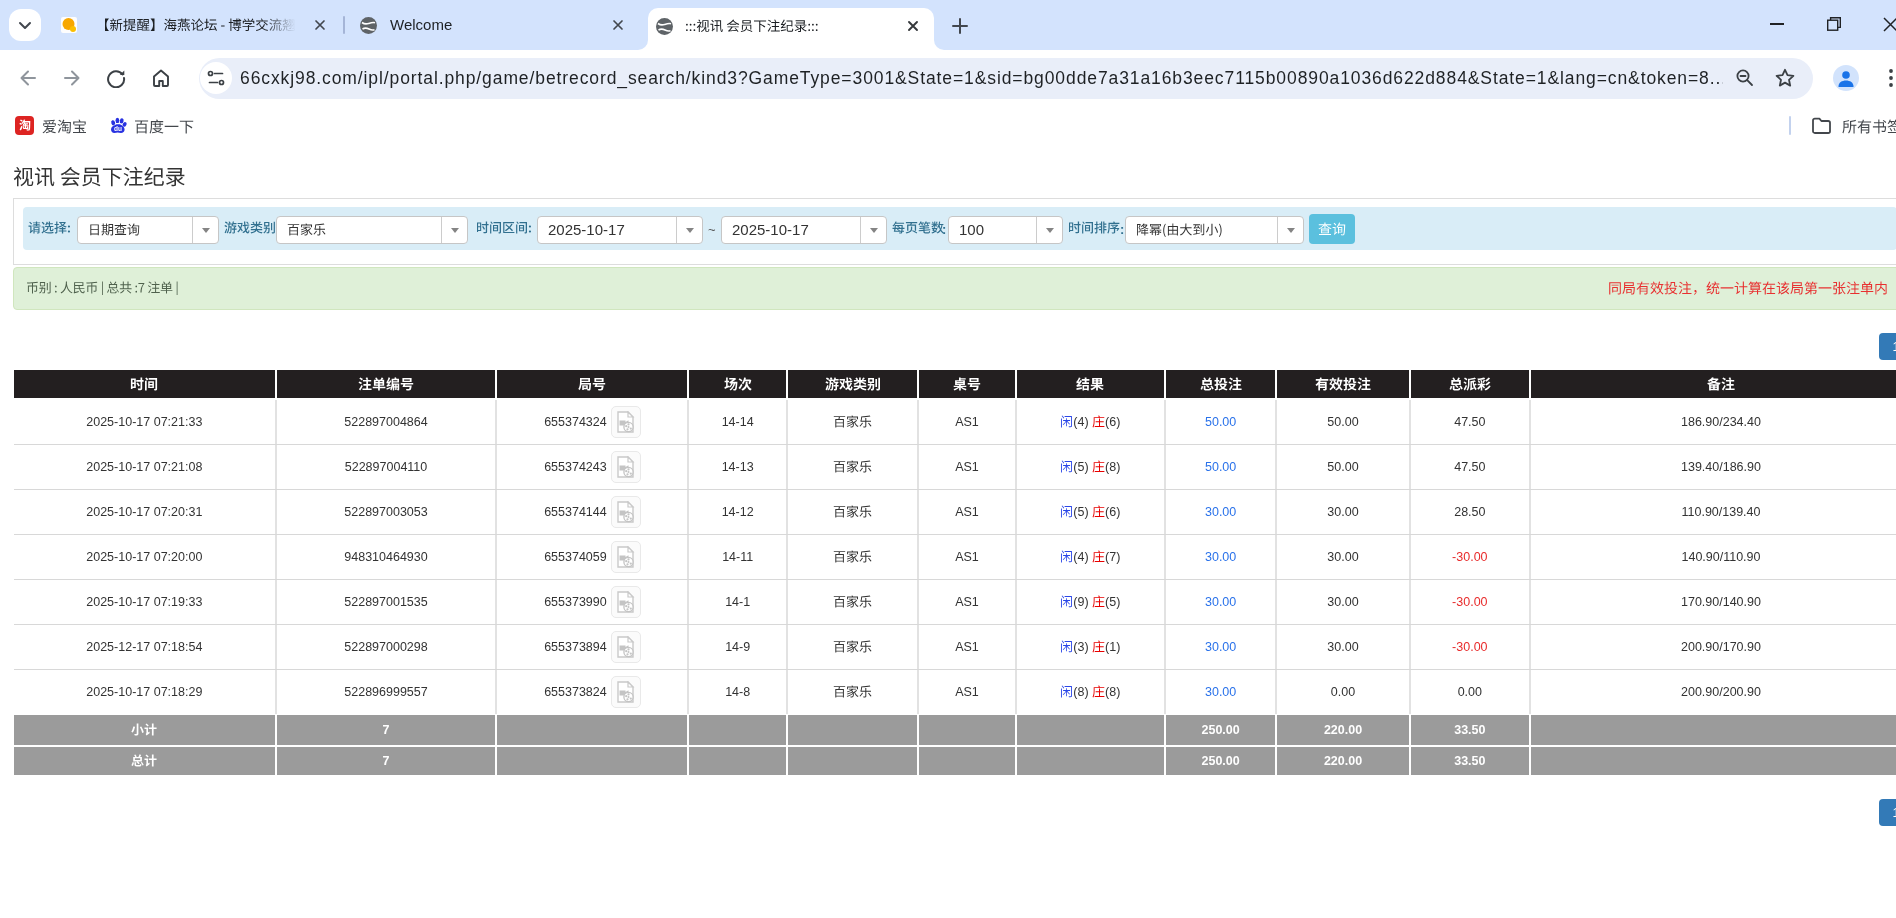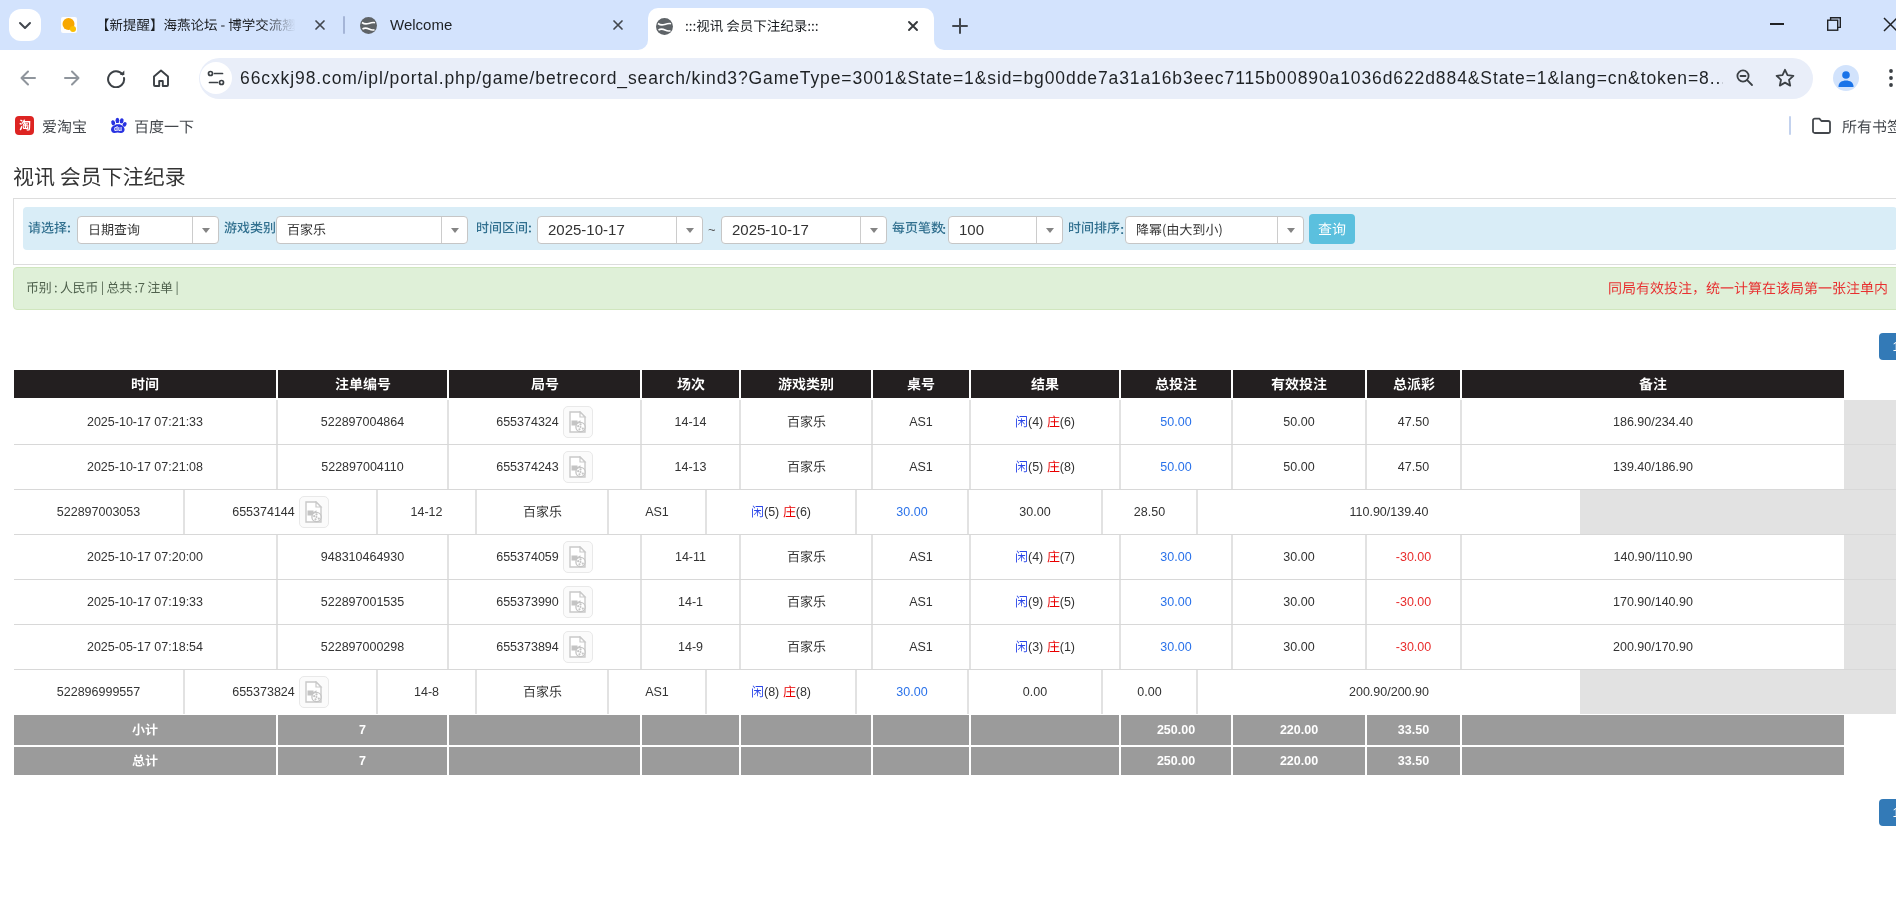--- a/index.html
+++ b/index.html
@@ -39,22 +39,22 @@
 
 #tbl{position:absolute;left:14px;top:222px;width:1897px}
 .row{display:flex;height:44px;background:#e2e2e2}
 .row+.row{border-top:1px solid #d8d8d8;height:45px}
 .cell{height:100%;display:flex;align-items:center;justify-content:center;background:#fff;font-size:12.5px;color:#333}
 .cell+.cell{margin-left:2px}
 .hrow{display:flex;height:28px;margin-bottom:2px;background:#fff}
 .hrow .cell{background:#231f20}
 .srow{display:flex;height:30px;margin-top:2px;background:#fff}
 .srow .cell{background:#9b9b9b;color:#fff;font-weight:bold}
-.c0{width:262px}.c1{width:169px}.c2{width:191px}.c3{width:97px}.c4{width:130px}.c5{width:96px}
-.c6{width:148px}.c7{width:110px}.c8{width:132px}.c9{width:93px}.c10{width:382px}
+.c0{width:262px}.c1{width:220px}.c2{width:191px}.c3{width:97px}.c4{width:130px}.c5{width:96px}
+.c6{width:148px}.c7{width:110px}.c8{width:132px}.c9{width:119px}.c10{width:382px}
 .vbtn{width:30px;height:32px;margin-left:4px;background:#fbfbfb;border:1px solid #e9e9e9;border-radius:5px;
  display:flex;align-items:center;justify-content:center}
 .blue{color:#2a72ea}.red{color:#e82c2c}
 </style></head><body>
 <div id="tabstrip">
     <div class="chev">
       <svg class="abs" style="left:0;top:0" width="32" height="32" viewBox="0 0 32 32">
         <path d="M11 14l5 5 5-5" stroke="#42474e" stroke-width="2" fill="none" stroke-linecap="round" stroke-linejoin="round"></path>
       </svg>
     </div>
@@ -423,20 +423,21 @@
             </svg>
             <span style="color:#333">(8)</span>
           </span>
         </div>
         <div class="cell c7 blue">50.00</div>
         <div class="cell c8">50.00</div>
         <div class="cell c9">47.50</div>
         <div class="cell c10">139.40/186.90</div>
       </div>
       <div class="row">
+        <div class="cell c0">2025-10-17 07:20:31</div>
         <div class="cell c1">522897003053</div>
         <div class="cell c2">655374144<span class="vbtn">
             <svg width="21" height="22" viewBox="0 0 21 22">
               <path d="M3 1h10l5 5v15H3z" fill="#fff" stroke="#c9c9c9" stroke-width="1.4"></path>
               <path d="M13 1v5h5z" fill="#fff" stroke="#c9c9c9" stroke-width="1.2"></path>
               <path d="M4.5 9.5h6v5h-6zM10.5 11l3-1.8v6.6l-3-1.8z" fill="#c4c4c4"></path>
               <circle cx="13.5" cy="16" r="4.6" fill="#fff" stroke="#c4c4c4" stroke-width="1.3"></circle>
               <circle cx="13.5" cy="16" r="1" fill="#c4c4c4"></circle>
               <circle cx="13.5" cy="13.4" r="1.1" fill="#c4c4c4"></circle>
               <circle cx="11.2" cy="15.2" r="1.1" fill="#c4c4c4"></circle>
@@ -542,21 +543,21 @@
             </svg>
             <span style="color:#333">(5)</span>
           </span>
         </div>
         <div class="cell c7 blue">30.00</div>
         <div class="cell c8">30.00</div>
         <div class="cell c9 red">-30.00</div>
         <div class="cell c10">170.90/140.90</div>
       </div>
       <div class="row">
-        <div class="cell c0">2025-05-17 07:18:54</div>
+        <div class="cell c0">2025-12-17 07:18:54</div>
         <div class="cell c1">522897000298</div>
         <div class="cell c2">655373894<span class="vbtn">
             <svg width="21" height="22" viewBox="0 0 21 22">
               <path d="M3 1h10l5 5v15H3z" fill="#fff" stroke="#c9c9c9" stroke-width="1.4"></path>
               <path d="M13 1v5h5z" fill="#fff" stroke="#c9c9c9" stroke-width="1.2"></path>
               <path d="M4.5 9.5h6v5h-6zM10.5 11l3-1.8v6.6l-3-1.8z" fill="#c4c4c4"></path>
               <circle cx="13.5" cy="16" r="4.6" fill="#fff" stroke="#c4c4c4" stroke-width="1.3"></circle>
               <circle cx="13.5" cy="16" r="1" fill="#c4c4c4"></circle>
               <circle cx="13.5" cy="13.4" r="1.1" fill="#c4c4c4"></circle>
               <circle cx="11.2" cy="15.2" r="1.1" fill="#c4c4c4"></circle>
@@ -582,20 +583,21 @@
             </svg>
             <span style="color:#333">(1)</span>
           </span>
         </div>
         <div class="cell c7 blue">30.00</div>
         <div class="cell c8">30.00</div>
         <div class="cell c9 red">-30.00</div>
         <div class="cell c10">200.90/170.90</div>
       </div>
       <div class="row">
+        <div class="cell c0">2025-10-17 07:18:29</div>
         <div class="cell c1">522896999557</div>
         <div class="cell c2">655373824<span class="vbtn">
             <svg width="21" height="22" viewBox="0 0 21 22">
               <path d="M3 1h10l5 5v15H3z" fill="#fff" stroke="#c9c9c9" stroke-width="1.4"></path>
               <path d="M13 1v5h5z" fill="#fff" stroke="#c9c9c9" stroke-width="1.2"></path>
               <path d="M4.5 9.5h6v5h-6zM10.5 11l3-1.8v6.6l-3-1.8z" fill="#c4c4c4"></path>
               <circle cx="13.5" cy="16" r="4.6" fill="#fff" stroke="#c4c4c4" stroke-width="1.3"></circle>
               <circle cx="13.5" cy="16" r="1" fill="#c4c4c4"></circle>
               <circle cx="13.5" cy="13.4" r="1.1" fill="#c4c4c4"></circle>
               <circle cx="11.2" cy="15.2" r="1.1" fill="#c4c4c4"></circle>

